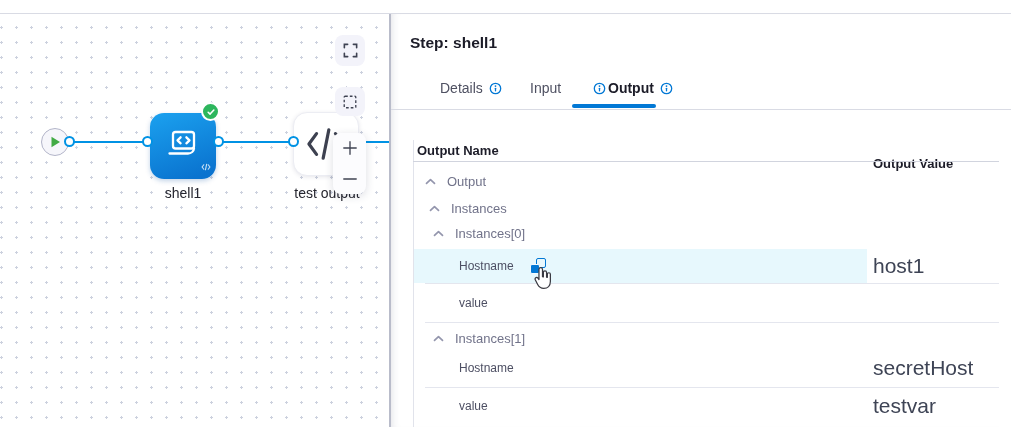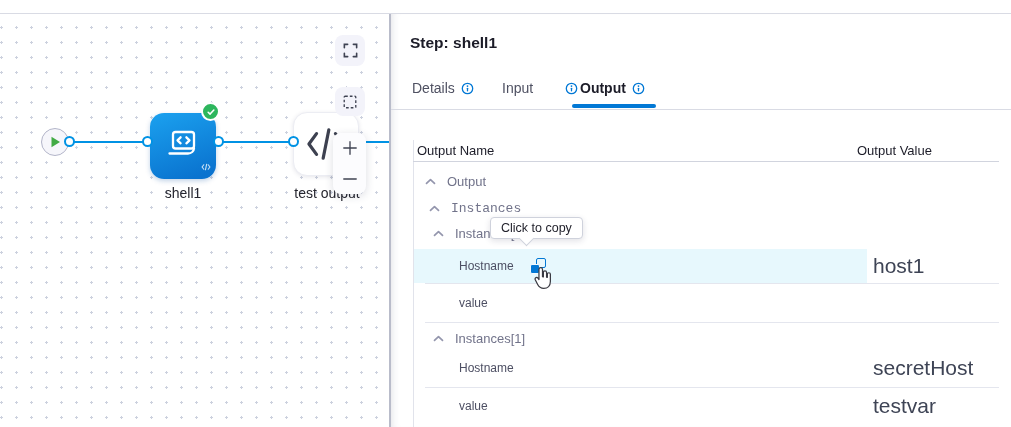--- a/index.html
+++ b/index.html
@@ -57,35 +57,35 @@
   .zoom-btn { flex:1; display:flex; align-items:center; justify-content:center; }
 
   
   .panel { position:absolute; left:391px; top:14px; width:608px; height:413px;
     background:#fff; box-shadow:inset 7px 0 9px -7px rgba(70,75,105,.20); }
 
   .panel-title { position:absolute; left:19px; top:20px; font-size:15.5px;
     font-weight:bold; color:#1c1c28; }
 
   .tab { position:absolute; top:66px; display:flex; align-items:center; gap:6px;
-    font-size:14px; color:#4f5162; cursor:default; }
+    font-size:14px; color:#4f5162; cursor:default;margin-left:28px; }
   .tab-details { left:21px; }
   .tab-input   { left:111px;gap:32px; }
   .tab-output  { left:189px; font-weight:bold; color:#1c1c28; }
   .tab-underline { position:absolute; left:181px; top:90px; width:84px; height:4px;
     border-radius:3px; background:#0278d5; }
   .tab-sep { position:absolute; left:0; top:95px; width:620px; height:1px;
     background:#d9dbe4; }
 
   .tbl-left-border { position:absolute; left:22px; top:126px; bottom:0; width:1px;
     background:#e1e3eb; }
-  .col-head { position:absolute; top:129px; font-size:13px; font-weight:normal;
+  .col-head { position:absolute; top:129px; font-size:13px; font-weight:bold;
     color:#1c1c28; }
   .col-head-name  { left:26px; }
-  .col-head-value { left:466px; }
+  .col-head-value { left:482px;margin-top:13px; }
   .head-underline { position:absolute; left:22px; right:0; top:147px; height:1px;
     background:#d1d4de; }
 
   .trow { position:absolute; left:0; right:0; display:flex; align-items:center; }
   .chev { position:absolute; display:flex; align-items:center; }
   .lvl1 .chev { left:34px; } .lvl2 .chev { left:38px; } .lvl3 .chev { left:42px; }
   .glabel { position:absolute; font-size:13px; color:#71738a; white-space:nowrap; }
   .lvl1 .glabel { left:56px; } .lvl2 .glabel { left:60px; } .lvl3 .glabel { left:64px; }
   .llabel { position:absolute; left:68px; font-size:12px; color:#4d4f63; }
   .vcell { position:absolute; left:482px; font-size:21px; color:#3e4455;
@@ -228,21 +228,21 @@
     <div class="head-underline"></div>
 
     <div class="trow lvl1" style="top:153px; height:28px;">
       <span class="chev">
         <svg width="11" height="7" viewBox="0 0 11 7">
             <polyline points="1.5,5.4 5.5,1.6 9.5,5.4" fill="none" stroke="#9496ad" stroke-width="1.7" stroke-linecap="round" stroke-linejoin="round"></polyline>
           </svg>
       </span>
       <span class="glabel">Output</span>
     </div>
-    <div class="trow lvl2" style="top:180px; height:28px;font-family:Liberation Mono, monospace;">
+    <div class="trow lvl2" style="top:180px; height:28px;">
       <span class="chev">
         <svg width="11" height="7" viewBox="0 0 11 7">
             <polyline points="1.5,5.4 5.5,1.6 9.5,5.4" fill="none" stroke="#9496ad" stroke-width="1.7" stroke-linecap="round" stroke-linejoin="round"></polyline>
           </svg>
       </span>
       <span class="glabel">Instances</span>
     </div>
     <div class="trow lvl3" style="top:205px; height:28px;">
       <span class="chev">
         <svg width="11" height="7" viewBox="0 0 11 7">
@@ -281,24 +281,20 @@
       <span class="llabel">Hostname</span>
       <span class="vcell">secretHost</span>
     </div>
     <div class="divider" style="top:373px;"></div>
 
     <div class="trow" style="top:374px; height:36px;">
       <span class="llabel">value</span>
       <span class="vcell">testvar</span>
     </div>
 
-    <div class="tooltip">
-      <span>Click to copy</span>
-      <span class="tooltip-arrow"></span>
-    </div>
 
     <span class="cursor-hand">
       <svg width="23" height="25" viewBox="0 0 26 28">
         <path d="M9 3.8 c0-1.1 .9-2 2-2 s2 .9 2 2 V12 l1 .1 V7.3 c0-1 .8-1.8 1.8-1.8 s1.8 .8 1.8 1.8 v5.3 l.9 .2 V9.2 c0-.9 .8-1.7 1.7-1.7 s1.7 .8 1.7 1.7 v8.2 c0 4.6-3 7.8-7.5 7.8 c-3.4 0-5.5-1.6-7-4.6 l-2.6-5.2 c-.5-.9-.1-2 .9-2.4 c.8-.3 1.7 0 2.2 .7 l1.1 1.5 z" fill="#ffffff" stroke="#3a3a42" stroke-width="1.4" stroke-linejoin="round"></path>
       </svg>
     </span>
   </div>
 </div>
 
 </body></html>

